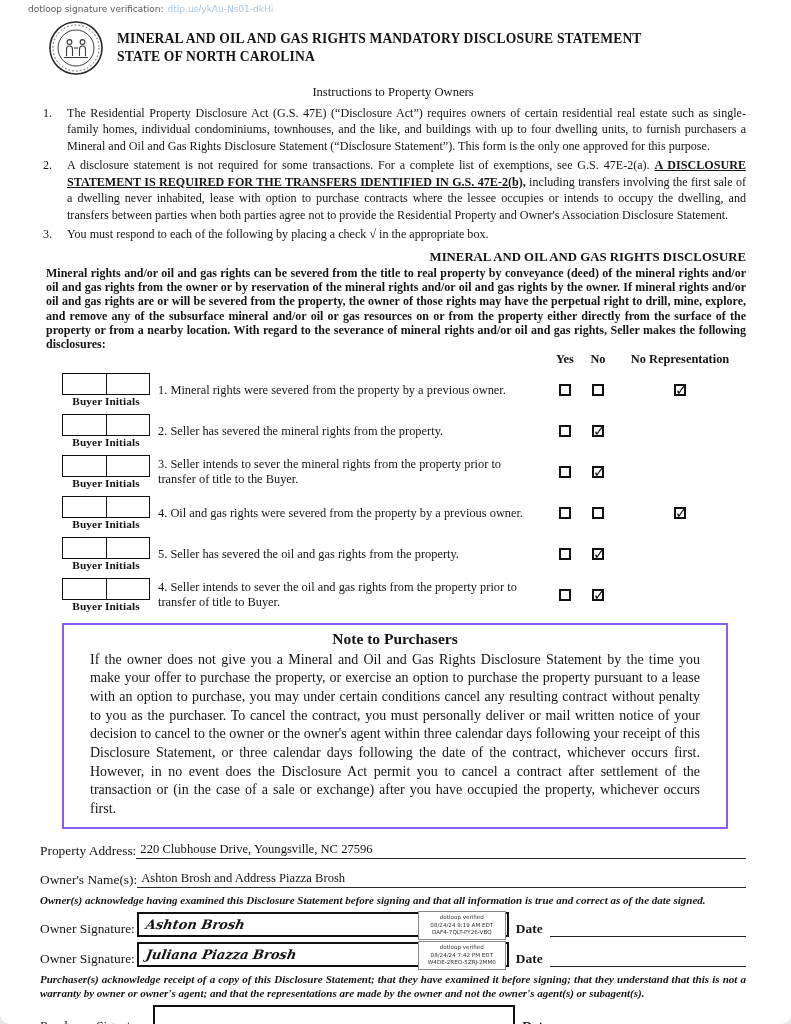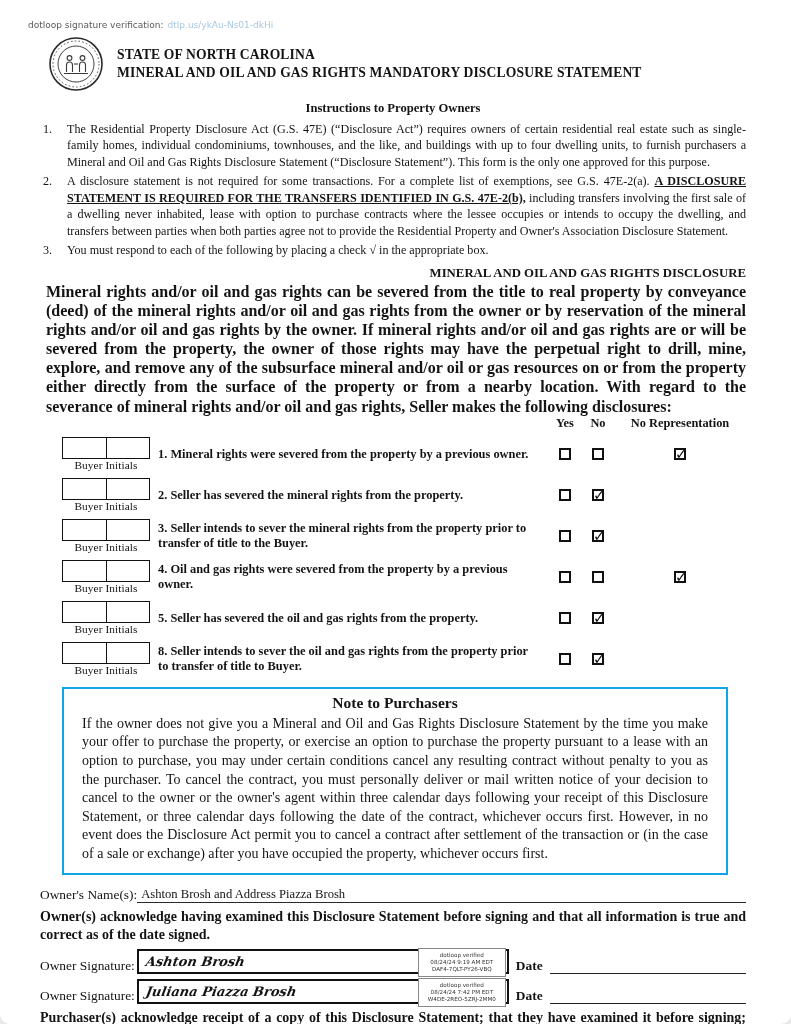--- a/index.html
+++ b/index.html
@@ -2,55 +2,55 @@
 <html><head>
 <meta charset="utf-8">
 <style>
   * { box-sizing: border-box; }
   html,body { margin:0; padding:0; background:#e8e8e8; }
   .page {
     width:791px; height:1024px; margin:0 auto; background:#ffffff;
     font-family:"Liberation Serif", serif; color:#141414; position:relative;
     overflow:hidden; border-radius:0 0 10px 10px;
   }
-  .verify-bar { font-family:"DejaVu Sans", sans-serif; font-size:9px; color:#5a5a5a; padding:20px 0 0 28px; }
+  .verify-bar { font-family:"DejaVu Sans", sans-serif; font-size:9px; color:#5a5a5a; padding:4px 0 0 28px; }
   .verify-bar a { color:#a9c7e2; text-decoration:none; margin-left:4px; }
   .content { padding:0 45px 0 40px; }
   .header { display:flex; align-items:center; gap:13px; margin:6px 0 0 8px; }
   .seal { flex:none; }
   .titles { font-weight:bold; font-size:13.6px; letter-spacing:0.15px; line-height:1.3; }
-  .instr-heading { text-align:center; font-weight:bold; font-size:12.6px; margin:9px 0 5px; }
+  .instr-heading { text-align:center; font-weight:normal; font-size:12.6px; margin:9px 0 5px; }
   .instr-item { display:flex; font-size:12.1px; line-height:1.36; text-align:justify; margin-bottom:3px; }
   .instr-item .num { flex:none; width:27px; padding-left:3px; }
   .instr-item .itext { flex:1; }
   .bold-underline { font-weight:bold; text-decoration:underline; }
   .section-heading { text-align:right; font-weight:bold; font-size:12.8px; margin:7px 0 1px; }
-  .intro { font-weight:bold; font-size:16px; line-height:1.2; text-align:justify; margin:0 0 0 6px; }
+  .intro { font-weight:bold; font-size:12px; line-height:1.2; text-align:justify; margin:0 0 0 6px; }
   .dtable { }
   .dhead, .drow { display:grid; grid-template-columns:118px 390px 34px 32px 132px; }
   .dhead { font-weight:bold; font-size:12.4px; margin-bottom:4px; }
   .dhead .hl { text-align:center; }
   .drow { align-items:center; min-height:39px; margin-bottom:2px; }
   .initials { width:88px; margin-left:22px; }
   .init-boxes { display:flex; height:22px; border:1.7px solid #111; background:#fff; }
   .init-cell { flex:1; }
   .init-cell:first-child { border-right:1.7px solid #111; }
-  .init-label { font-weight:normal; font-size:11.3px; text-align:center; letter-spacing:0.1px; }
-  .q { font-weight:bold; font-size:12.4px; line-height:1.22; padding-right:8px; text-align:left; }
+  .init-label { font-weight:bold; font-size:11.3px; text-align:center; letter-spacing:0.1px; }
+  .q { font-weight:normal; font-size:12.4px; line-height:1.22; padding-right:8px; text-align:left; }
   .cbx { width:12px; height:12px; border:2px solid #111; margin:0 auto; position:relative; background:#fff; }
   .cbx.checked::after { content:"✓"; position:absolute; left:-1px; top:-5px; font-size:15px; font-weight:bold; font-family:"DejaVu Sans", sans-serif; color:#111; }
-  .note-box { border:2px solid #0ea5e9; margin:8px 18px 0 22px; padding:3px 18px 9px; }
+  .note-box { border:2px solid #8b5cf6; margin:8px 18px 0 22px; padding:3px 26px 9px; }
   .note-title { text-align:center; font-weight:bold; font-size:15.5px; margin:2px 0 3px; }
   .note-body { font-size:14px; line-height:1.33; text-align:justify; margin:0; }
   .field-row { display:flex; align-items:flex-end; font-size:13.4px; }
   .field-row.addr { margin-top:13px; }
   .field-row.names { margin-top:12px; }
   .f-label { white-space:nowrap; }
   .f-value { flex:1; border-bottom:1px solid #2a2a2a; padding:0 0 0 4px; font-size:12.6px; line-height:1.25; }
-  .ack { font-weight:bold; font-size:14px; line-height:1.28; text-align:justify; margin:5px 0 0; }
+  .ack { font-style:italic; font-weight:bold; font-size:11px; line-height:1.28; text-align:justify; margin:5px 0 0; }
   .sig-row { display:flex; align-items:flex-end; margin-top:5px; font-size:13.4px; }
   .sig-label { flex:none; margin-right:2px; white-space:nowrap; }
   .sig-box { position:relative; width:372px; height:25px; border:2px solid #111; flex:none; display:flex; align-items:center; background:#fff; }
   .psig-box { width:362px; height:29px; }
   .script { font-family:"DejaVu Serif", serif; font-style:italic; font-weight:bold; font-size:13px; padding-left:7px; transform:skewX(-10deg); white-space:nowrap; }
   .stamp { position:absolute; right:1px; top:-3px; width:88px; height:29px; background:#fff; border:1px solid #888;
     font-family:"DejaVu Sans", sans-serif; font-size:5.6px; line-height:1.3; text-align:center;
     display:flex; flex-direction:column; justify-content:center; color:#333; }
   .date-label { margin-left:7px;font-weight:bold; }
   .date-line { flex:1; border-bottom:1.4px solid #222; height:15px; margin-left:7px; }
@@ -74,22 +74,22 @@
         <g fill="none" stroke="#3a3a3a" stroke-width="1.1">
           <circle cx="21.5" cy="22" r="2.4"></circle>
           <path d="M18.5 36 v-7 a3 3 0 0 1 6 0 v7"></path>
           <circle cx="34.5" cy="22" r="2.4"></circle>
           <path d="M31.5 36 v-7 a3 3 0 0 1 6 0 v7"></path>
           <path d="M26 28 h4"></path>
         </g>
         <path d="M16 37.5 h24" stroke="#3a3a3a" stroke-width="1"></path>
       </svg>
       <div class="titles">
+        <div>MINERAL AND OIL AND GAS RIGHTS MANDATORY DISCLOSURE STATEMENT</div>
         <div>STATE OF NORTH CAROLINA</div>
-        <div>MINERAL AND OIL AND GAS RIGHTS MANDATORY DISCLOSURE STATEMENT</div>
       </div>
     </div>
 
     <div class="instr-heading">Instructions to Property Owners</div>
 
     <div class="instr-item">
       <span class="num">1.</span>
       <span class="itext">The Residential Property Disclosure Act (G.S. 47E) (“Disclosure Act”) requires owners of certain residential real estate such as single-family homes, individual condominiums, townhouses, and the like, and buildings with up to four dwelling units, to furnish purchasers a Mineral and Oil and Gas Rights Disclosure Statement (“Disclosure Statement”). This form is the only one approved for this purpose.</span>
     </div>
     <div class="instr-item">
@@ -184,32 +184,36 @@
       </div>
 
       <div class="drow">
         <div class="initials">
           <div class="init-boxes">
               <div class="init-cell"></div>
               <div class="init-cell"></div>
             </div>
           <div class="init-label">Buyer Initials</div>
         </div>
-        <div class="q">8. Seller intends to sever the oil and gas rights from the property prior to transfer of title to Buyer.</div>
+        <div class="q">4. Seller intends to sever the oil and gas rights from the property prior to transfer of title to Buyer.</div>
         <span class="cbx"></span>
         <span class="cbx checked"></span>
         <span class="cbx" style="visibility:hidden"></span>
       </div>
     </div>
 
     <div class="note-box">
       <div class="note-title">Note to Purchasers</div>
       <p class="note-body">If the owner does not give you a Mineral and Oil and Gas Rights Disclosure Statement by the time you make your offer to purchase the property, or exercise an option to purchase the property pursuant to a lease with an option to purchase, you may under certain conditions cancel any resulting contract without penalty to you as the purchaser. To cancel the contract, you must personally deliver or mail written notice of your decision to cancel to the owner or the owner's agent within three calendar days following your receipt of this Disclosure Statement, or three calendar days following the date of the contract, whichever occurs first. However, in no event does the Disclosure Act permit you to cancel a contract after settlement of the transaction or (in the case of a sale or exchange) after you have occupied the property, whichever occurs first.</p>
     </div>
 
+    <div class="field-row addr">
+      <span class="f-label">Property Address:</span>
+      <span class="f-value">220 Clubhouse Drive, Youngsville, NC 27596</span>
+    </div>
 
     <div class="field-row names">
       <span class="f-label">Owner's Name(s):</span>
       <span class="f-value">Ashton Brosh and Address Piazza Brosh</span>
     </div>
 
     <p class="ack">Owner(s) acknowledge having examined this Disclosure Statement before signing and that all information is true and correct as of the date signed.</p>
 
     <div class="sig-row">
       <span class="sig-label">Owner Signature:</span>

